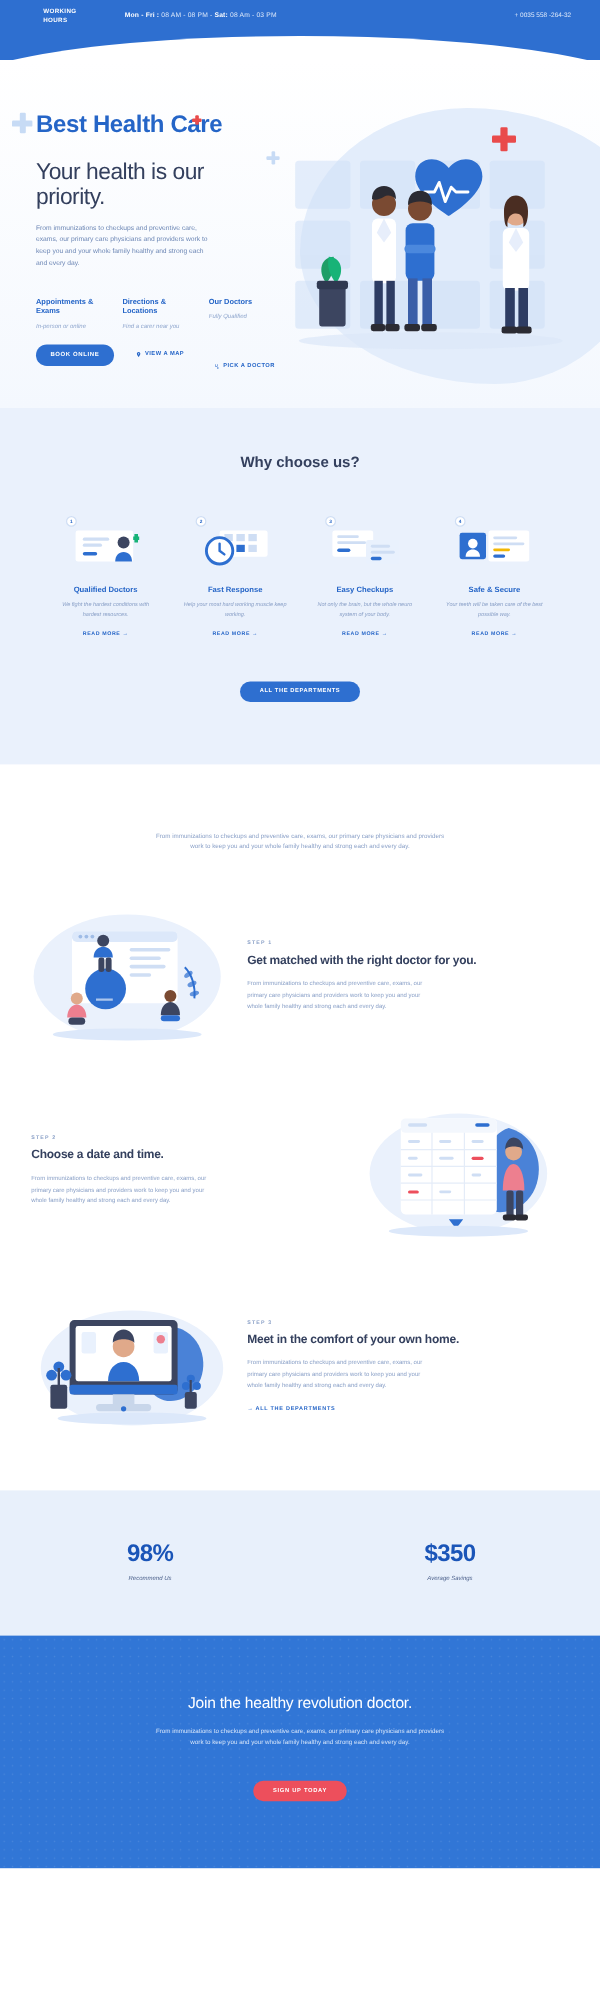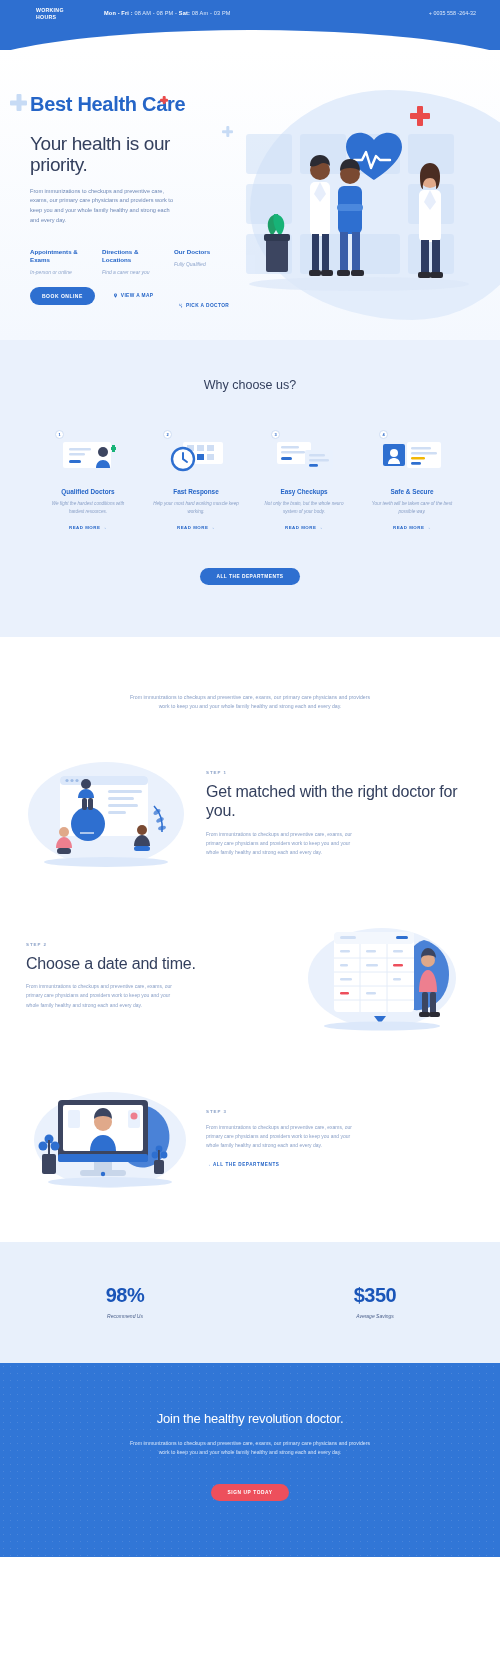--- a/index.html
+++ b/index.html
@@ -105,21 +105,21 @@
     letter-spacing:.4px; display:flex; align-items:center; gap:3px; cursor:pointer;
   }
   .mini-ico { width:5px; height:5px; fill:#2565c7; display:block; }
   .doc-link-wrap { position:absolute; left:178px; top:253px; z-index:6; }
 
   
   .hero-art { position:absolute; right:6px; top:62px; width:270px; height:215px; z-index:3; }
 
   
   .why { background:#eaf1fc; padding:38px 0 52px; position:relative; }
-  .sec-title { text-align:center; font-size:12.5px; color:#34405e; font-weight:400; }
+  .sec-title { text-align:center; font-size:12.5px; color:#34405e; font-weight:700; }
   .cards { display:flex; justify-content:center; gap:8px; margin-top:42px; padding:0 22px; }
   .card { width:100px; text-align:center; }
   .card-art { height:44px; position:relative; margin:0 auto 10px; width:78px; }
   .card h5 { font-size:6.4px; color:#2565c7; font-weight:bold; }
   .card p { font-size:4.6px; color:#8aa0c7; font-style:italic; line-height:1.7; margin-top:5px; padding:0 6px; }
   .card .read { font-size:4.4px; color:#2565c7; font-weight:bold; letter-spacing:.5px; margin-top:9px; cursor:pointer; }
   .badge-num {
     position:absolute; left:6px; top:-4px; width:9px; height:9px; border-radius:50%;
     background:#fff; border:.7px solid #cfdef4; color:#2565c7;
     font-size:4px; font-weight:bold; display:flex; align-items:center; justify-content:center;
@@ -136,21 +136,21 @@
     text-align:center; font-size:5.2px; color:#8aa0c7; line-height:1.85;
     width:250px; margin:14px auto 0;
   }
   .step {
     display:flex; align-items:center; padding:0 26px; margin-top:42px; gap:10px;
   }
   .step.rev { flex-direction:row-reverse; }
   .step-art { width:170px; height:120px; position:relative; flex:0 0 170px; }
   .step-txt { flex:1; }
   .step-kicker { font-size:4.4px; font-weight:bold; color:#8aa0c7; letter-spacing:1px; }
-  .step-txt h3 { font-size:16px; color:#34405e; font-weight:400; margin-top:7px; line-height:1.2; letter-spacing:-.2px; }
+  .step-txt h3 { font-size:10px; color:#34405e; font-weight:700; margin-top:7px; line-height:1.2; letter-spacing:-.2px; }
   .step-txt p { font-size:5px; color:#8aa0c7; line-height:1.85; margin-top:9px; width:150px; }
   .step-link { font-size:4.6px; font-weight:bold; color:#2565c7; letter-spacing:.6px; margin-top:11px; cursor:pointer; }
 
   
   .stats { background:#e8f0fb; margin-top:44px; padding:42px 0 44px; display:flex; }
   .stat { flex:1; text-align:center; }
   .stat .num { font-size:20px; font-weight:bold; color:#1a55b8; letter-spacing:-.5px; }
   .stat .lbl { font-size:5px; color:#4a5f8a; font-style:italic; margin-top:6px; }
 
   
@@ -523,20 +523,21 @@
             <circle cx="129" cy="77" r="3.4" fill="#2e6fd0"></circle>
               <circle cx="138" cy="77" r="3.4" fill="#2e6fd0"></circle>
             <circle cx="133" cy="71" r="3.4" fill="#2e6fd0"></circle>
             <rect x="132" y="72" width="1.8" height="12" fill="#3c4560"></rect>
           </g>
           <ellipse cx="84" cy="104" rx="62" ry="5" fill="#dce8fa"></ellipse>
         </svg>
       </div>
       <div class="step-txt">
         <div class="step-kicker">STEP 3</div>
+        <h3>Meet in the comfort of your own home.</h3>
         <p>From immunizations to checkups and  preventive care, exams, our primary care physicians and providers work to keep you and your whole family healthy and strong each and every day.</p>
         <div class="step-link">→  ALL THE DEPARTMENTS</div>
       </div>
     </div>
   </div>
 
   <div class="stats">
     <div class="stat">
       <div class="num">98%</div>
       <div class="lbl">Recommend Us</div>

